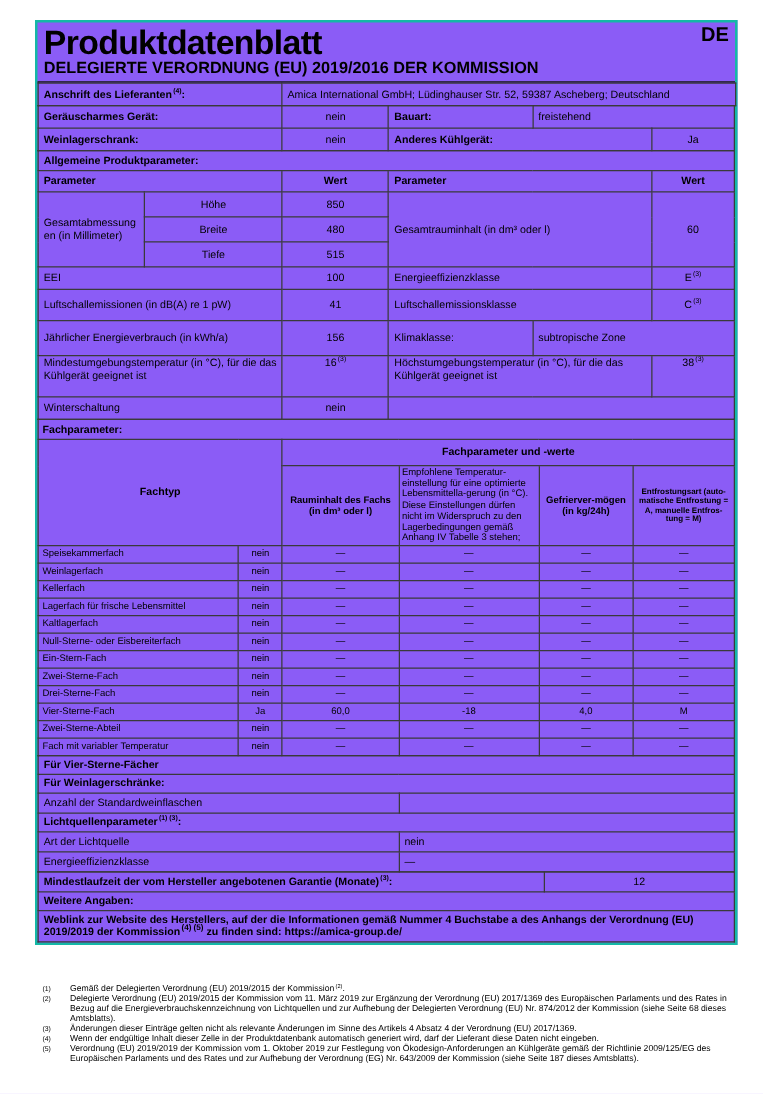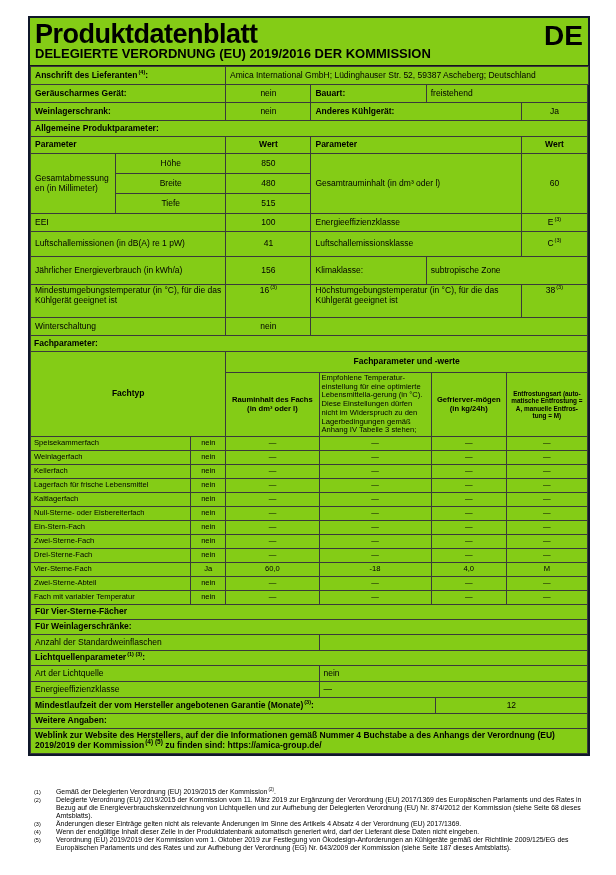--- a/index.html
+++ b/index.html
@@ -1,21 +1,21 @@
 <!DOCTYPE html>
 <html lang="de"><head>
 <meta charset="utf-8">
 <style>
   html,body{margin:0;padding:0;background:#ffffff;}
   body{width:616px;height:875px;overflow:hidden;font-family:"Liberation Sans",sans-serif;color:#000;}
-  .doc{position:absolute;left:28px;top:16px;width:558px;border:2px solid #0f172a;background:#84cc16;}
+  .doc{position:absolute;left:28px;top:16px;width:558px;border:2px solid #14b8a6;background:#8b5cf6;}
   .hdr{position:relative;border-bottom:1px solid #161616;padding:2px 5px 1px 5px;height:44px;}
   .title{font-size:27px;font-weight:bold;letter-spacing:-0.5px;line-height:28px;}
   .subtitle{font-size:13px;font-weight:bold;line-height:11px;}
-  .lang{position:absolute;right:5px;top:2px;font-size:28px;font-weight:bold;}
+  .lang{position:absolute;right:5px;top:2px;font-size:16px;font-weight:bold;}
   table.t{width:100%;border-collapse:collapse;table-layout:fixed;margin-top:-1px;}
   table.t td{border:1px solid #3a3a3a;font-size:8.5px;line-height:1.15;padding:1px 4px;vertical-align:middle;overflow:hidden;word-wrap:break-word;}
   table.first{margin-top:0;}
   .b{font-weight:bold;}
   .c{text-align:center;}
   .nov td{border-left:none;border-right:none;}
   sup{font-size:5.5px;vertical-align:super;line-height:0;margin-left:1px;}
   table.fach td{font-size:7.6px;padding:1px 3px;}
   .mini{font-size:5px;line-height:1.15;padding:1px 2px !important;text-align:left;}
   .weblink{font-size:10.5px;font-weight:bold;line-height:1.2;padding:2px 4px !important;}

